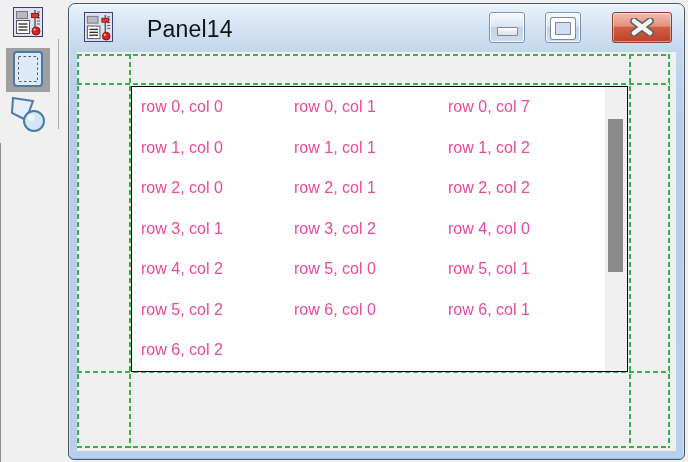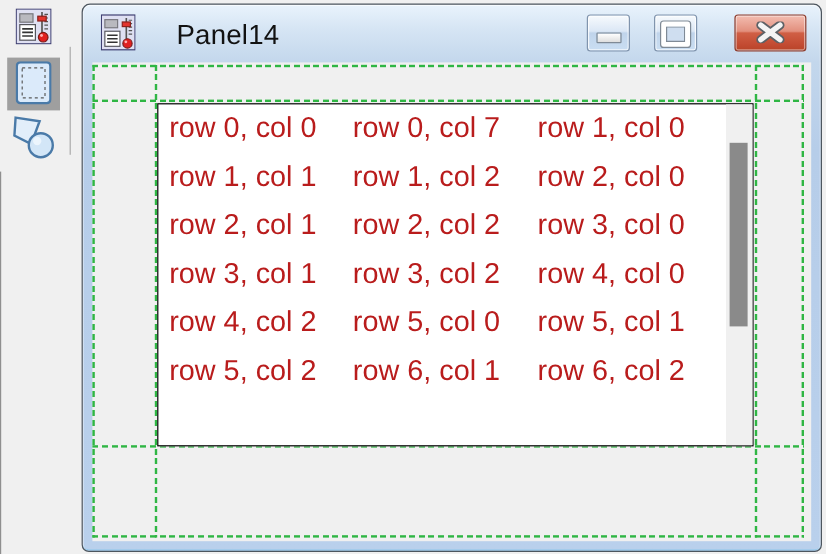--- a/index.html
+++ b/index.html
@@ -77,21 +77,21 @@
   
   .scrollpanel{
     position:absolute;left:54px;top:34px;width:497px;height:286px;
     box-sizing:border-box;border:1px solid #000;background:#fff;
   }
   .cellgrid{
     position:absolute;left:0;top:0;right:22px;bottom:0;
     display:grid;grid-template-columns:153px 154px 1fr;grid-template-rows:repeat(7,40.5px);
     padding-left:9px;box-sizing:border-box;overflow:hidden;
   }
-  .cell{display:flex;align-items:center;font-size:24px;color:#b91c1c;white-space:nowrap;}
+  .cell{display:flex;align-items:center;font-size:16px;color:#ec4899;white-space:nowrap;}
 
   .vscroll{position:absolute;top:0;right:0;bottom:0;width:22px;background:#f0f0f0;}
   .vscroll .thumb{position:absolute;left:3px;top:32px;width:15px;height:153px;background:#8a8a8a;}
 </style>
 </head>
 <body>
 
 <div class="toolbar">
 
   <button class="tool t1">
@@ -186,35 +186,36 @@
     <div class="vguide g-left"></div>
     <div class="vguide g-right"></div>
     <div class="hguide g-h1"></div>
     <div class="hguide g-h2"></div>
     <div class="vguide g-v1"></div>
     <div class="vguide g-v2"></div>
 
     <div class="scrollpanel">
       <div class="cellgrid" id="cellgrid">
           <div class="cell">row 0, col 0</div>
+          <div class="cell">row 0, col 1</div>
           <div class="cell">row 0, col 7</div>
           <div class="cell">row 1, col 0</div>
           <div class="cell">row 1, col 1</div>
           <div class="cell">row 1, col 2</div>
           <div class="cell">row 2, col 0</div>
           <div class="cell">row 2, col 1</div>
           <div class="cell">row 2, col 2</div>
-          <div class="cell">row 3, col 0</div>
           <div class="cell">row 3, col 1</div>
           <div class="cell">row 3, col 2</div>
           <div class="cell">row 4, col 0</div>
           <div class="cell">row 4, col 2</div>
           <div class="cell">row 5, col 0</div>
           <div class="cell">row 5, col 1</div>
           <div class="cell">row 5, col 2</div>
+          <div class="cell">row 6, col 0</div>
           <div class="cell">row 6, col 1</div>
           <div class="cell">row 6, col 2</div>
         </div>
       <div class="vscroll">
         <div class="thumb"></div>
       </div>
     </div>
 
   </div>
 </div>

